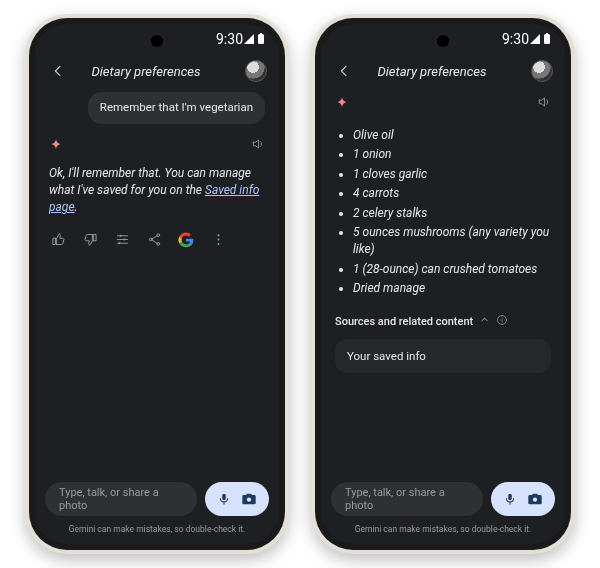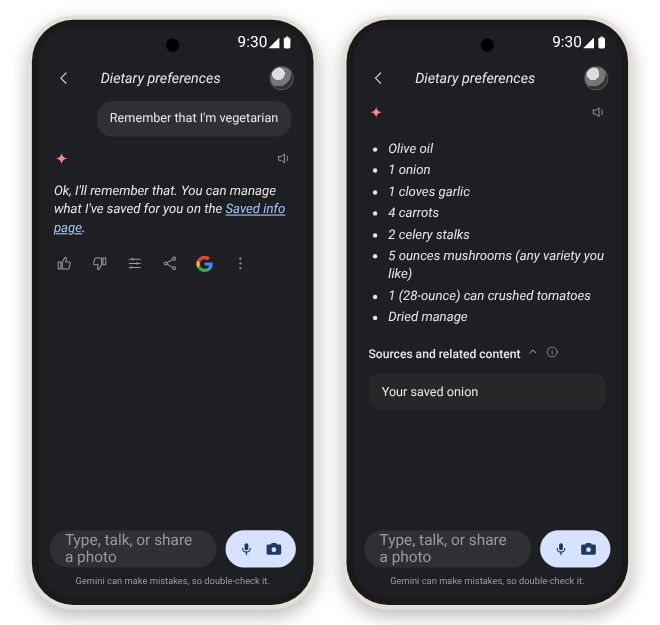--- a/index.html
+++ b/index.html
@@ -103,21 +103,21 @@
   .actions .a{display:flex;align-items:center;justify-content:center;width:18px;height:18px;}
   
   .inputbar{
     flex:0 0 56px;
     padding:8px 10px 2px 10px;
     display:flex;align-items:center;gap:8px;
   }
   .inputbar .field{
     flex:1;height:34px;border-radius:22px;background:var(--bubble);
     display:flex;align-items:center;padding:0 14px;
-    color:var(--text-dim);font-size:14px;
+    color:var(--text-dim);font-size:11px;
   }
   .inputbar .pill{
     height:34px;padding:0 12px;border-radius:22px;background:#d6e2ff;
     display:flex;align-items:center;gap:10px;
   }
   .pill svg{display:block;}
   .disclaimer{
     flex:0 0 20px;text-align:center;
     font-size:8.5px;color:var(--text-dim);
     padding-bottom:6px;
@@ -324,21 +324,21 @@
           </span>
           <span>
             <svg width="12" height="12" viewBox="0 0 24 24">
                 <circle class="ico-s" cx="12" cy="12" r="9"></circle>
                 <path d="M12 8h.01M12 11v5" class="ico-s"></path>
               </svg>
           </span>
         </div>
 
         <div class="saved-card">
-          <div class="hdr">Your saved onion</div>
+          <div class="hdr">Your saved info</div>
 
         </div>
 
       </div>
 
       <div class="inputbar">
         <div class="field">
           <span>Type, talk, or share a photo</span>
         </div>
         <div class="pill">

